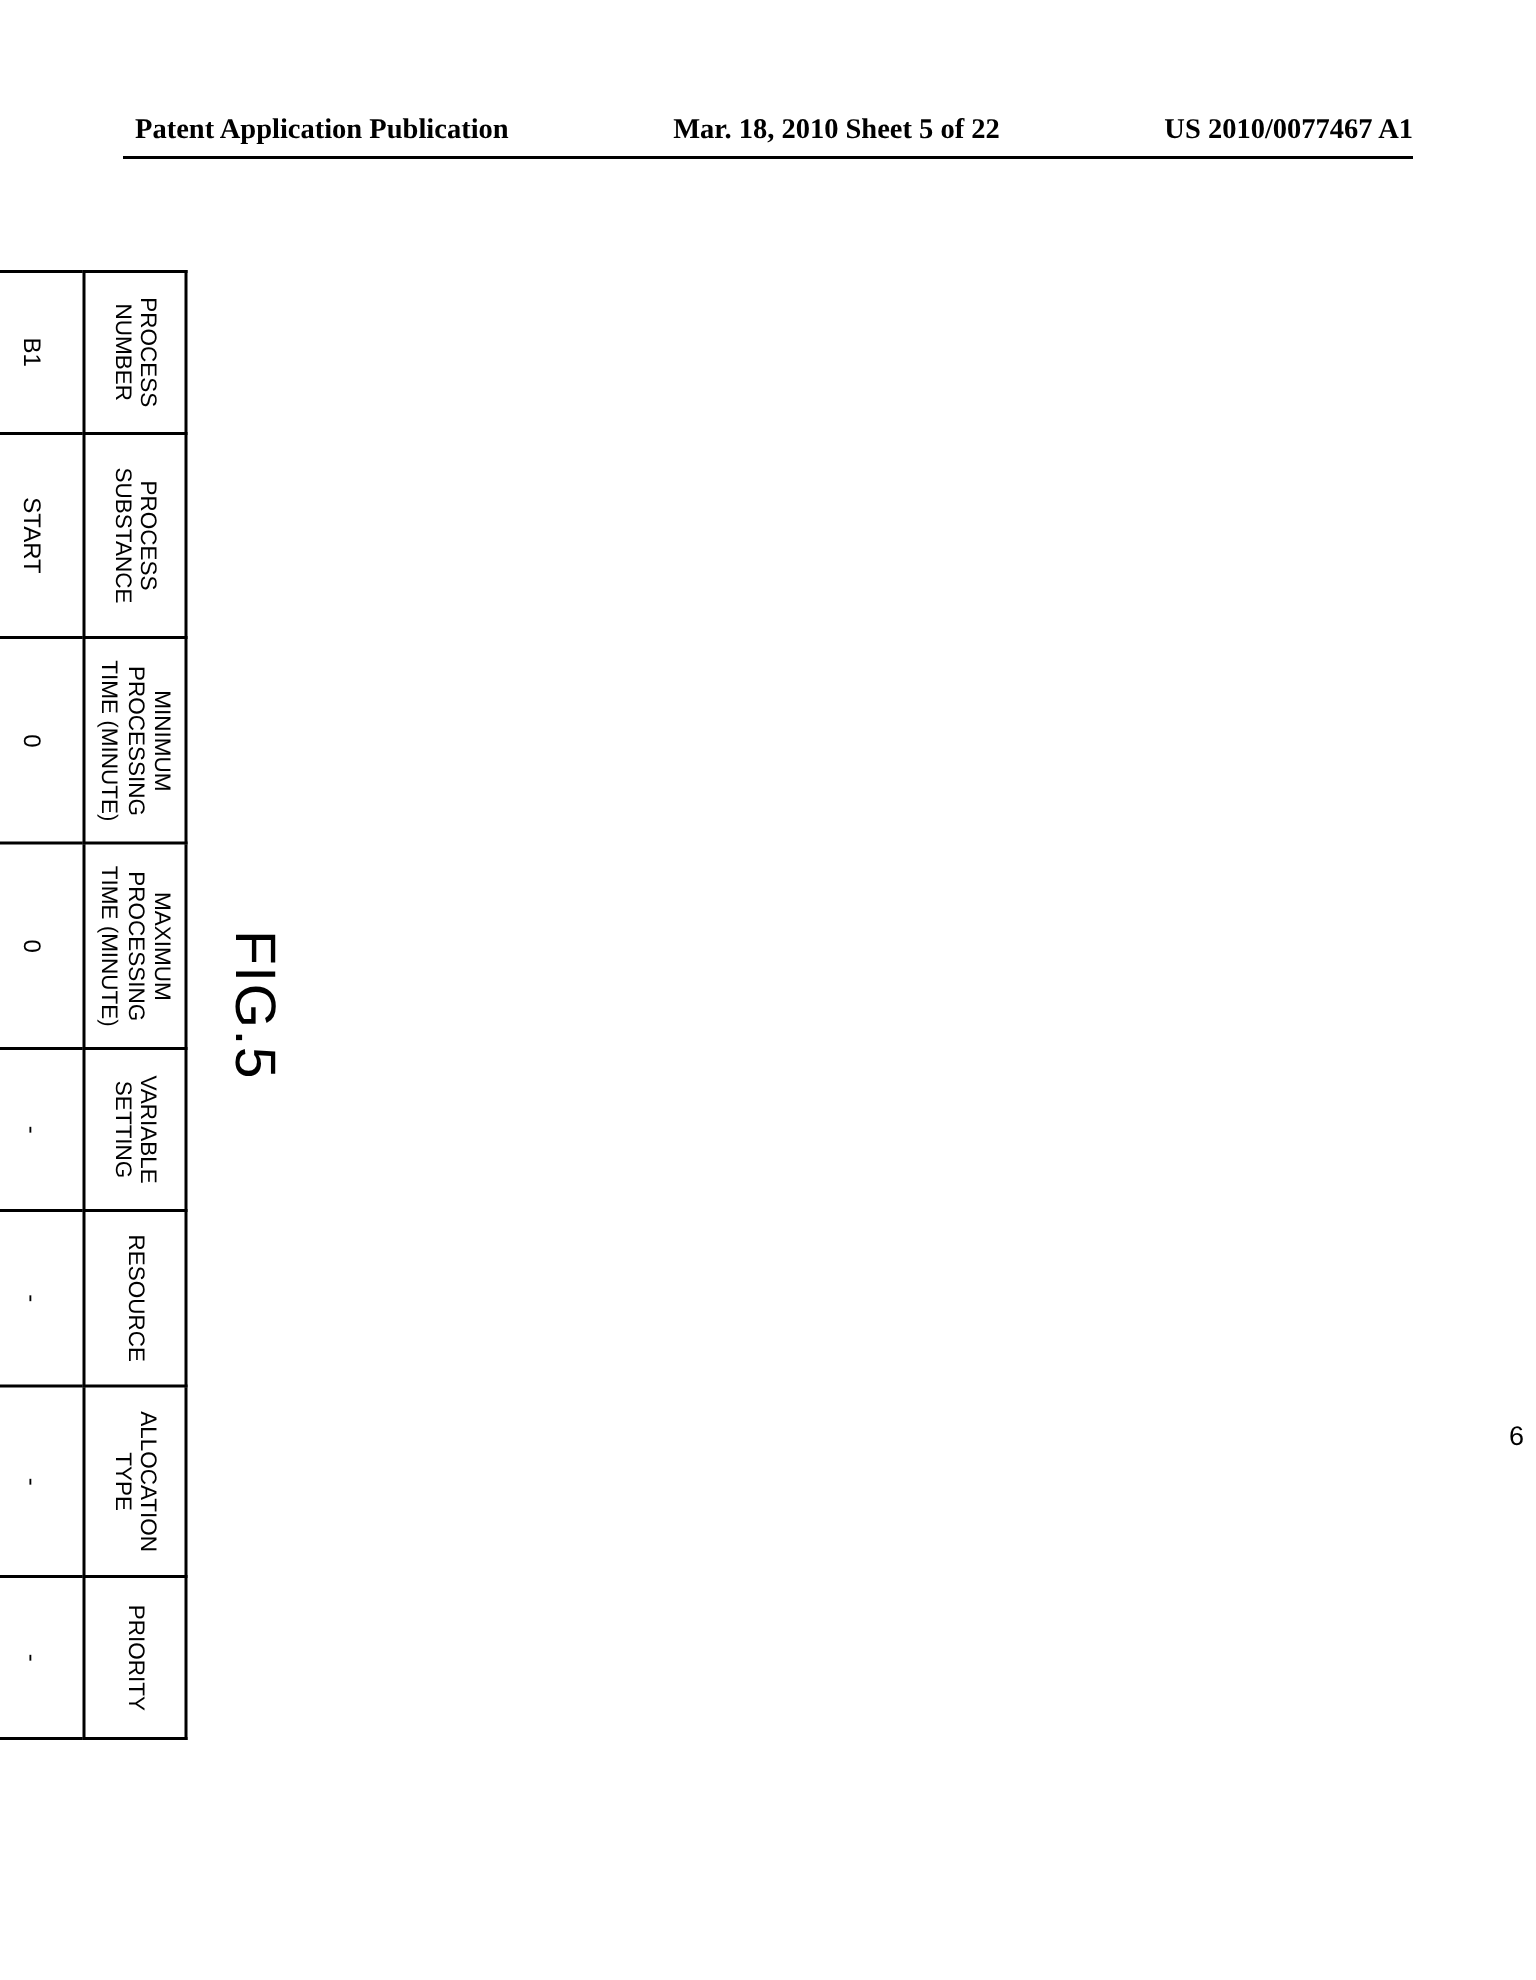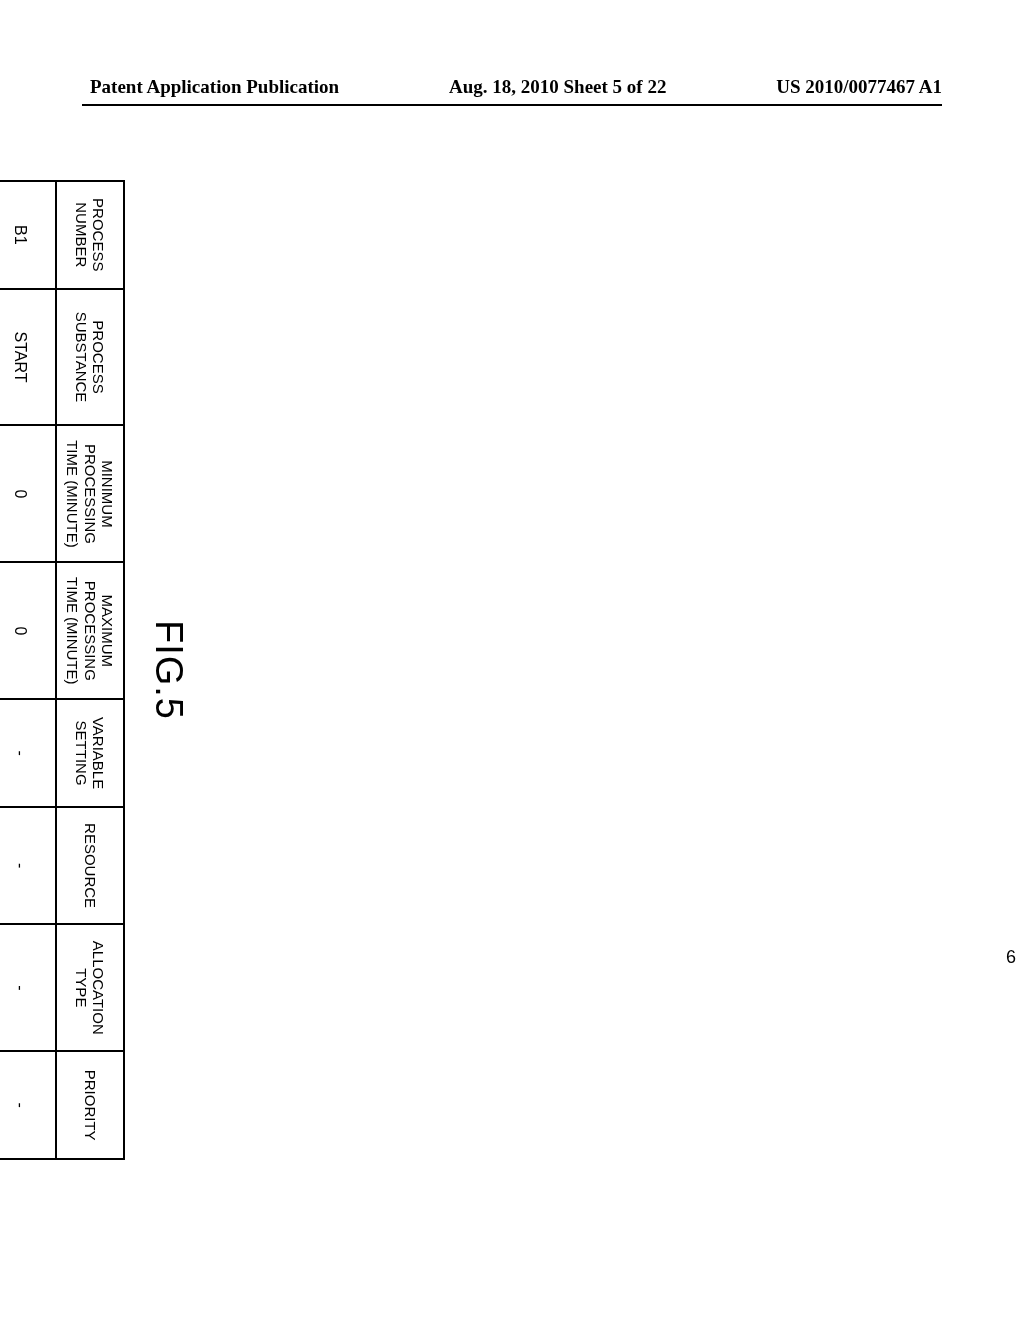--- a/index.html
+++ b/index.html
@@ -93,21 +93,21 @@
     font-family: Arial, sans-serif;
   }
 </style>
 </head>
 <body>
 
 <div class="page">
 
   <div class="header">
     <span>Patent Application Publication</span>
-    <span>Aug. 18, 2010  Sheet 5 of 22</span>
+    <span>Mar. 18, 2010  Sheet 5 of 22</span>
     <span>US 2010/0077467 A1</span>
     <div class="hr-rule"></div>
   </div>
 
   <div class="figblock">
     <div class="fig-title">FIG.5</div>
 
     <table class="ptab">
       <thead>
         <tr>

